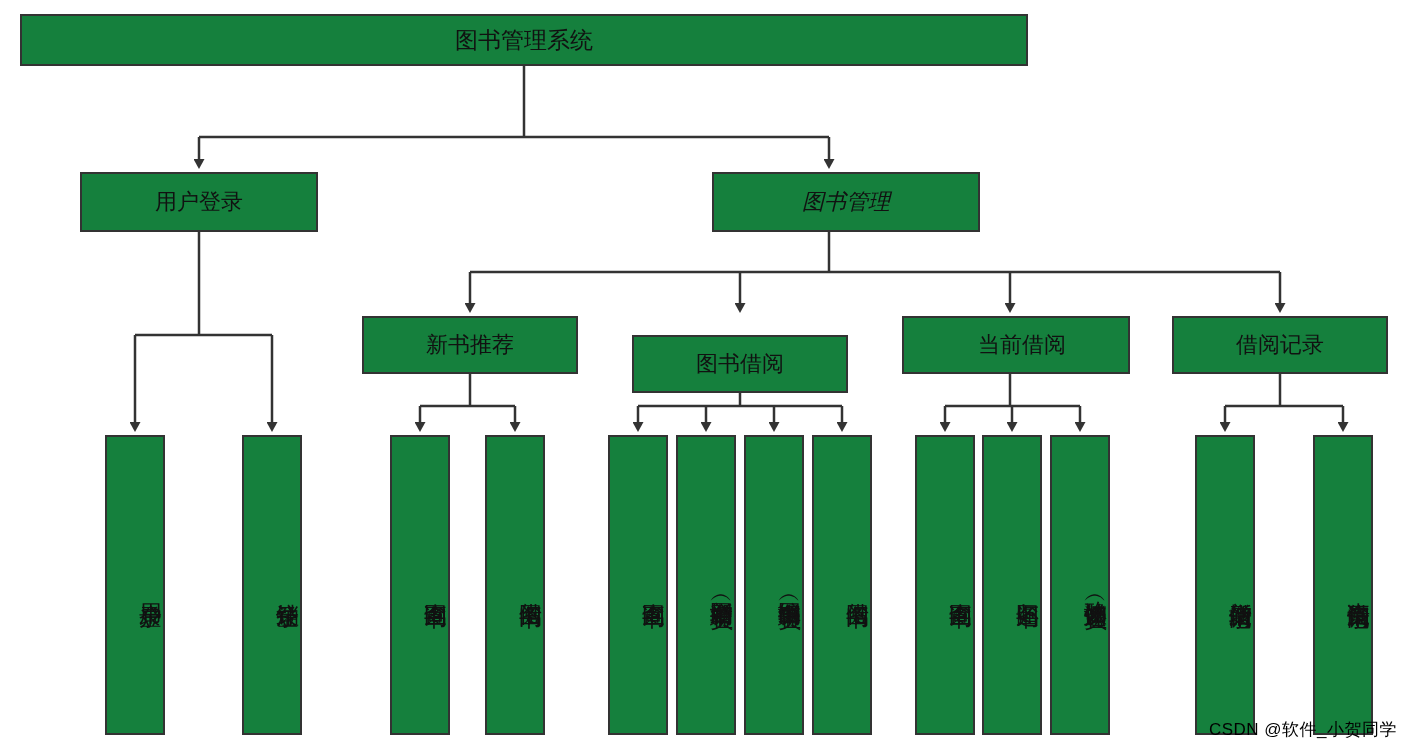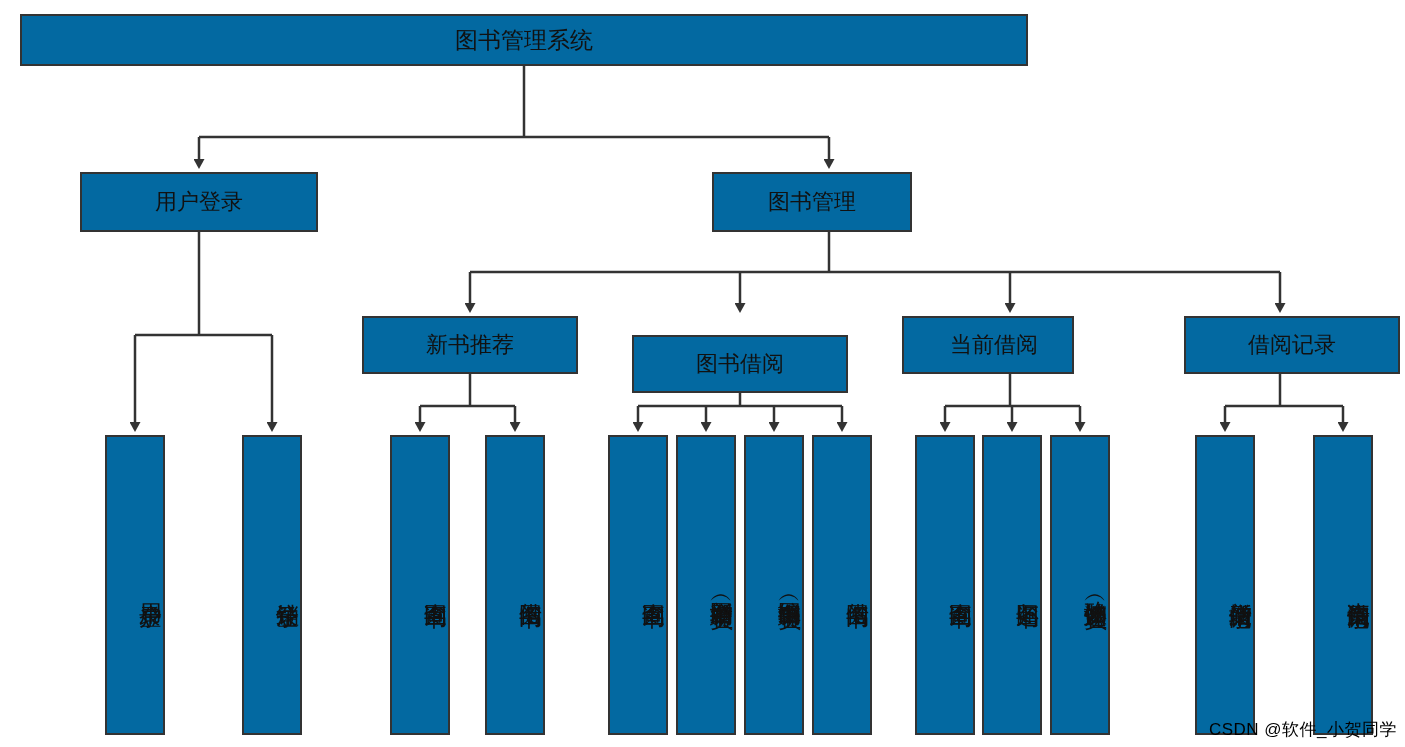--- a/index.html
+++ b/index.html
@@ -22,21 +22,21 @@
     left: 0;
     top: 0;
     width: 1405px;
     height: 747px;
     pointer-events: none;
   }
   .node {
     position: absolute;
     box-sizing: border-box;
     border: 2.5px solid #333333;
-    background: #0369a1;
+    background: #15803d;
     display: flex;
     align-items: center;
     justify-content: center;
     color: #111111;
     line-height: 1.05;
   }
   .node.root {
     font-size: 23px;
   }
   .node.lvl2 {
@@ -139,34 +139,34 @@
     </g>
   </svg>
 
   <div class="node root" style="left:20px; top:14px; width:1008px; height:52px;">
     <span class="lbl">图书管理系统</span>
   </div>
 
   <div class="node lvl2" style="left:80px; top:172px; width:238px; height:60px;">
     <span class="lbl">用户登录</span>
   </div>
-  <div class="node lvl2" style="left:712px; top:172px; width:200px; height:60px;">
+  <div class="node lvl2" style="left:712px; top:172px; width:268px; height:60px;font-style:italic;">
     <span class="lbl">图书管理</span>
   </div>
 
   <div class="node lvl3" style="left:362px; top:316px; width:216px; height:58px;">
     <span class="lbl">新书推荐</span>
   </div>
   <div class="node lvl3" style="left:632px; top:316px; width:216px; height:58px;margin-top:19px;">
     <span class="lbl">图书借阅</span>
   </div>
-  <div class="node lvl3" style="left:902px; top:316px; width:172px; height:58px;padding-left:12px;">
+  <div class="node lvl3" style="left:902px; top:316px; width:228px; height:58px;padding-left:12px;">
     <span class="lbl">当前借阅</span>
   </div>
-  <div class="node lvl3" style="left:1172px; top:316px; width:216px; height:58px;margin-left:12px;">
+  <div class="node lvl3" style="left:1172px; top:316px; width:216px; height:58px;">
     <span class="lbl">借阅记录</span>
   </div>
 
   <div class="node leaf" style="left:105px; top:435px; width:60px; height:300px;">
     <span class="lbl">用户登录</span>
   </div>
   <div class="node leaf" style="left:242px; top:435px; width:60px; height:300px;">
     <span class="lbl">注销登录</span>
   </div>
   <div class="node leaf" style="left:390px; top:435px; width:60px; height:300px;">

